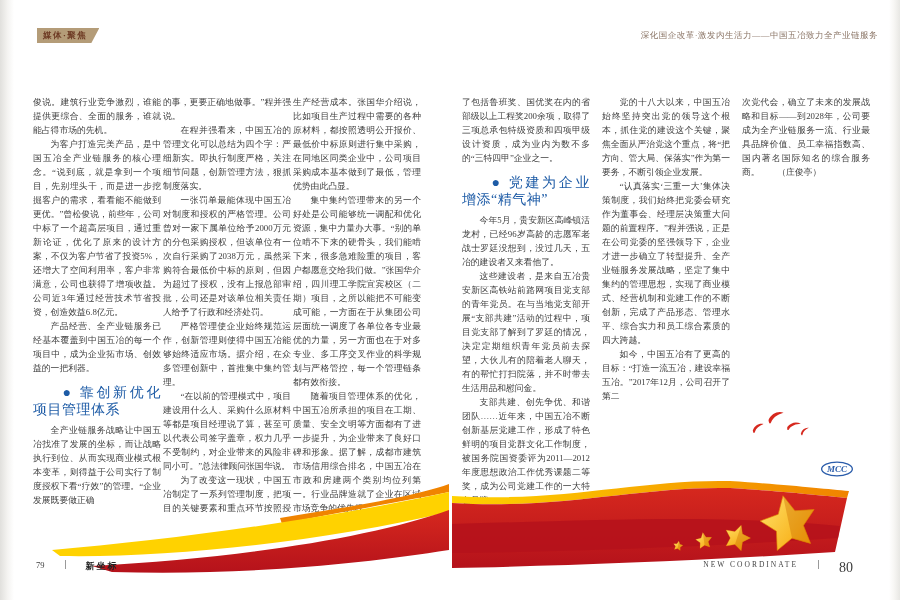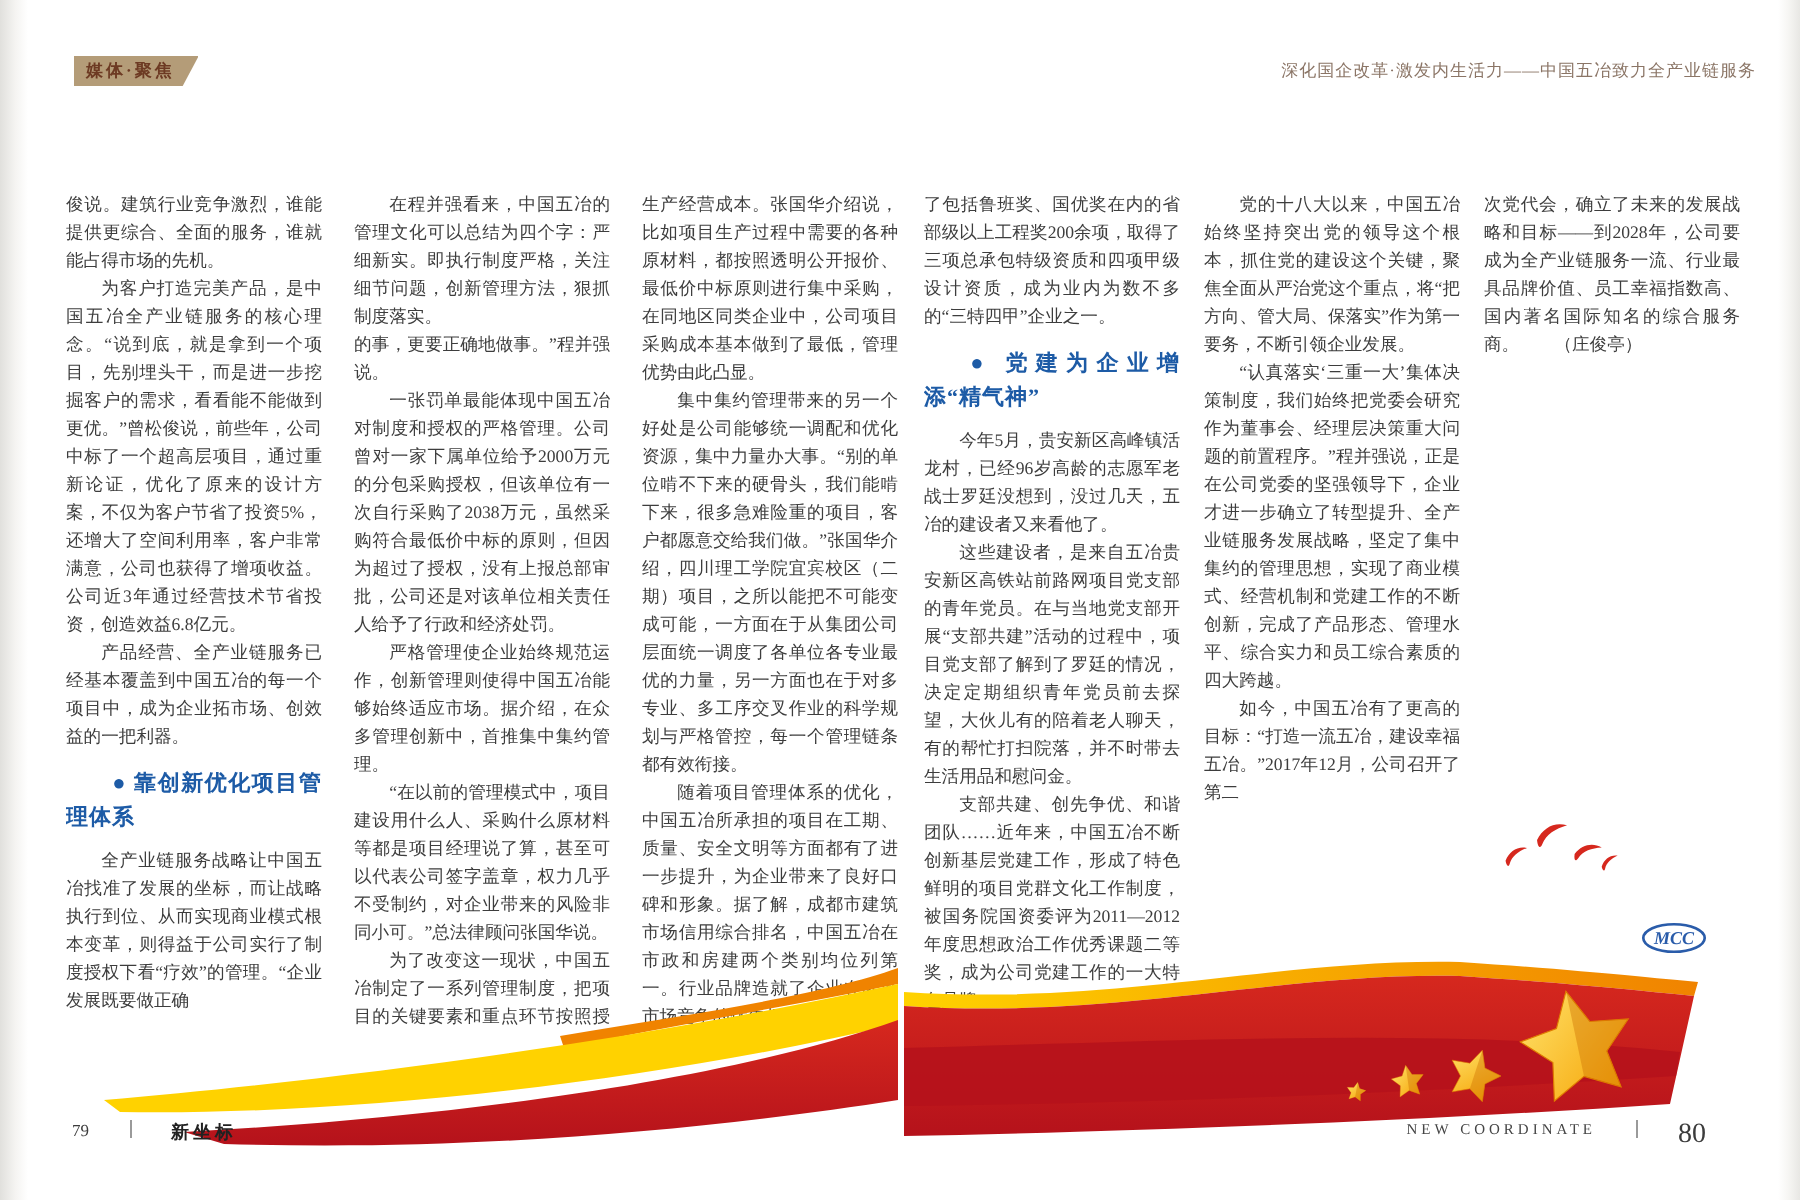--- a/index.html
+++ b/index.html
@@ -14,27 +14,27 @@
   .tag{position:absolute;left:33px;top:28px;height:15px;display:flex;align-items:flex-end}
   .tag .bar{width:4px;background:#a5281c}
   .tag .lbl{
     background:#b49c78;color:#6d3a23;font-size:8.5px;font-weight:bold;letter-spacing:1.5px;
     padding:2px 12px 1px 6px;clip-path:polygon(0 0,100% 0,calc(100% - 8px) 100%,0 100%);
     display:flex;align-items:center;
   }
   .slogan{position:absolute;top:30px;right:22px;font-size:8.5px;color:#8b7566;letter-spacing:.5px}
 
   .cols{position:absolute;top:95px;display:flex}
-  #leftCols{left:33px;gap:16px}
+  #leftCols{left:33px;gap:2px}
   #rightCols{left:462px;gap:12px}
   .col{width:128px;height:422px;overflow:hidden}
   .bp{margin:0;font-size:8.8px;line-height:14px;text-align:justify;color:#3d3d3d}
   .ind{text-indent:2em}
   .h2{
-    margin:9px 0 5px;font-size:11px;line-height:17px;font-weight:bold;
+    margin:9px 0 5px;font-size:14px;line-height:17px;font-weight:normal;
     color:var(--heading-blue,#1d5ba6);text-align:justify;letter-spacing:.5px;text-indent:2.1em;
   }
 
   svg.wave{position:absolute;left:0;top:400px;pointer-events:none}
 
   .mcc{position:absolute;left:820px;top:460px;width:34px;height:18px}
 
   .foot{position:absolute;top:560px;display:flex;align-items:flex-start;gap:20px;color:#3c3c3c}
   .foot .vr{width:1px;height:9px;background:#9a9a9a}
   .foot-l{left:36px;font-size:8.5px}
@@ -60,22 +60,22 @@
 
   <div id="leftCols" class="cols">
       <div class="col">
         <p class="bp">俊说。建筑行业竞争激烈，谁能提供更综合、全面的服务，谁就能占得市场的先机。</p>
         <p class="bp ind">为客户打造完美产品，是中国五冶全产业链服务的核心理念。“说到底，就是拿到一个项目，先别埋头干，而是进一步挖掘客户的需求，看看能不能做到更优。”曾松俊说，前些年，公司中标了一个超高层项目，通过重新论证，优化了原来的设计方案，不仅为客户节省了投资5%，还增大了空间利用率，客户非常满意，公司也获得了增项收益。公司近3年通过经营技术节省投资，创造效益6.8亿元。</p>
         <p class="bp ind">产品经营、全产业链服务已经基本覆盖到中国五冶的每一个项目中，成为企业拓市场、创效益的一把利器。</p>
         <p class="h2">● 靠创新优化项目管理体系</p>
         <p class="bp ind">全产业链服务战略让中国五冶找准了发展的坐标，而让战略执行到位、从而实现商业模式根本变革，则得益于公司实行了制度授权下看“疗效”的管理。“企业发展既要做正确</p>
       </div>
       <div class="col">
+        <p class="bp">的事，更要正确地做事。”程并强说。</p>
         <p class="bp ind">在程并强看来，中国五冶的管理文化可以总结为四个字：严细新实。即执行制度严格，关注细节问题，创新管理方法，狠抓制度落实。</p>
-        <p class="bp">的事，更要正确地做事。”程并强说。</p>
         <p class="bp ind">一张罚单最能体现中国五冶对制度和授权的严格管理。公司曾对一家下属单位给予2000万元的分包采购授权，但该单位有一次自行采购了2038万元，虽然采购符合最低价中标的原则，但因为超过了授权，没有上报总部审批，公司还是对该单位相关责任人给予了行政和经济处罚。</p>
         <p class="bp ind">严格管理使企业始终规范运作，创新管理则使得中国五冶能够始终适应市场。据介绍，在众多管理创新中，首推集中集约管理。</p>
         <p class="bp ind">“在以前的管理模式中，项目建设用什么人、采购什么原材料等都是项目经理说了算，甚至可以代表公司签字盖章，权力几乎不受制约，对企业带来的风险非同小可。”总法律顾问张国华说。</p>
         <p class="bp ind">为了改变这一现状，中国五冶制定了一系列管理制度，把项目的关键要素和重点环节按照授权集中到两级公司，从而从源头上控制住了企业的</p>
       </div>
       <div class="col">
         <p class="bp">生产经营成本。张国华介绍说，比如项目生产过程中需要的各种原材料，都按照透明公开报价、最低价中标原则进行集中采购，在同地区同类企业中，公司项目采购成本基本做到了最低，管理优势由此凸显。</p>
         <p class="bp ind">集中集约管理带来的另一个好处是公司能够统一调配和优化资源，集中力量办大事。“别的单位啃不下来的硬骨头，我们能啃下来，很多急难险重的项目，客户都愿意交给我们做。”张国华介绍，四川理工学院宜宾校区（二期）项目，之所以能把不可能变成可能，一方面在于从集团公司层面统一调度了各单位各专业最优的力量，另一方面也在于对多专业、多工序交叉作业的科学规划与严格管控，每一个管理链条都有效衔接。</p>
         <p class="bp ind">随着项目管理体系的优化，中国五冶所承担的项目在工期、质量、安全文明等方面都有了进一步提升，为企业带来了良好口碑和形象。据了解，成都市建筑市场信用综合排名，中国五冶在市政和房建两个类别均位列第一。行业品牌造就了企业在区域市场竞争的优先权。</p>
         <p class="bp ind">2010年以来，中国五冶累计获得</p>

